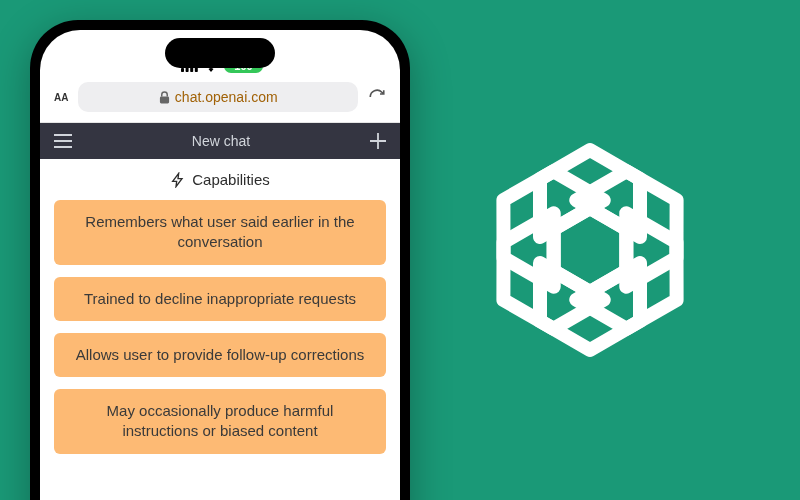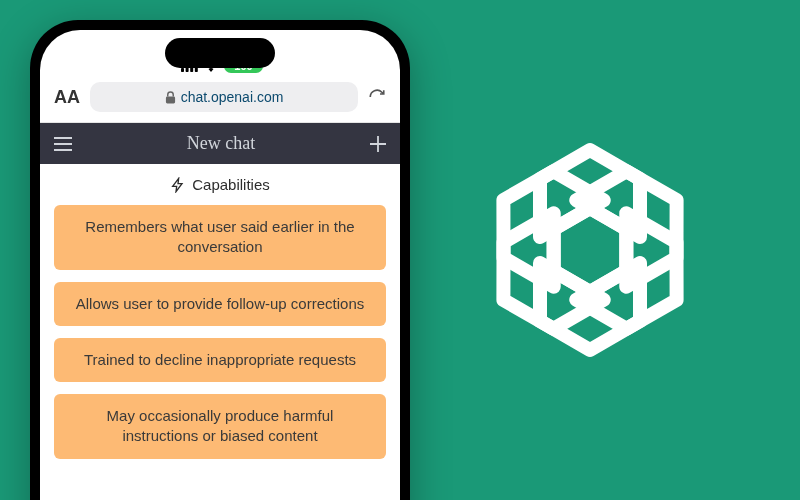--- a/index.html
+++ b/index.html
@@ -63,43 +63,42 @@
     padding: 1px 10px;
     border-radius: 8px;
   }
   .browser-bar {
     display: flex;
     align-items: center;
     padding: 6px 14px 10px;
     gap: 10px;
     border-bottom: 1px solid #e5e5e5;
   }
-  .aa-btn { font-size: 18px; font-weight: 600; color: #333; cursor: pointer; }
+  .aa-btn { font-size: 10px; font-weight: 600; color: #333; cursor: pointer; }
   .url-pill {
     flex: 1;
     background: #eeeef0;
     border-radius: 10px;
     padding: 7px 10px;
     display: flex;
     align-items: center;
     justify-content: center;
     gap: 5px;
     font-size: 14px;
-    color: #0c4a6e;
+    color: #a16207;
   }
   .reload-btn { color: #555; cursor: pointer; }
   .app-header {
     background: #343541;
     color: #d1d5db;
     display: flex;
     align-items: center;
     justify-content: space-between;
     padding: 10px 14px;
-    font-size: 18px;
-    font-family: Liberation Serif, serif;
+    font-size: 14px;
   }
   .hamburger, .plus-btn { color: #d1d5db; cursor: pointer; display: flex; align-items: center; }
   .content {
     flex: 1;
     overflow-y: auto;
     padding: 12px 14px;
     background: #fff;
   }
   .section-head {
     display: flex;
@@ -200,22 +199,22 @@
     <div class="content">
       <div class="section-head">
         <span>
           <svg width="16" height="16" viewBox="0 0 24 24" fill="none" stroke="#2d2d2d" stroke-width="2">
               <path d="M13 2L4 14h6l-1 8 9-12h-6l1-8z"></path>
             </svg>
         </span>
         <span>Capabilities</span>
       </div>
       <div class="card">Remembers what user said earlier in the conversation</div>
+      <div class="card">Trained to decline inappropriate requests</div>
       <div class="card">Allows user to provide follow-up corrections</div>
-      <div class="card">Trained to decline inappropriate requests</div>
 
       <div class="card">May occasionally produce harmful instructions or biased content</div>
     </div>
 
   </div>
 </div>
 
 <div class="logo-wrap">
   <svg width="260" height="260" viewBox="0 0 260 260">
     <g fill="none" stroke="#ffffff" stroke-width="14" stroke-linejoin="round">

